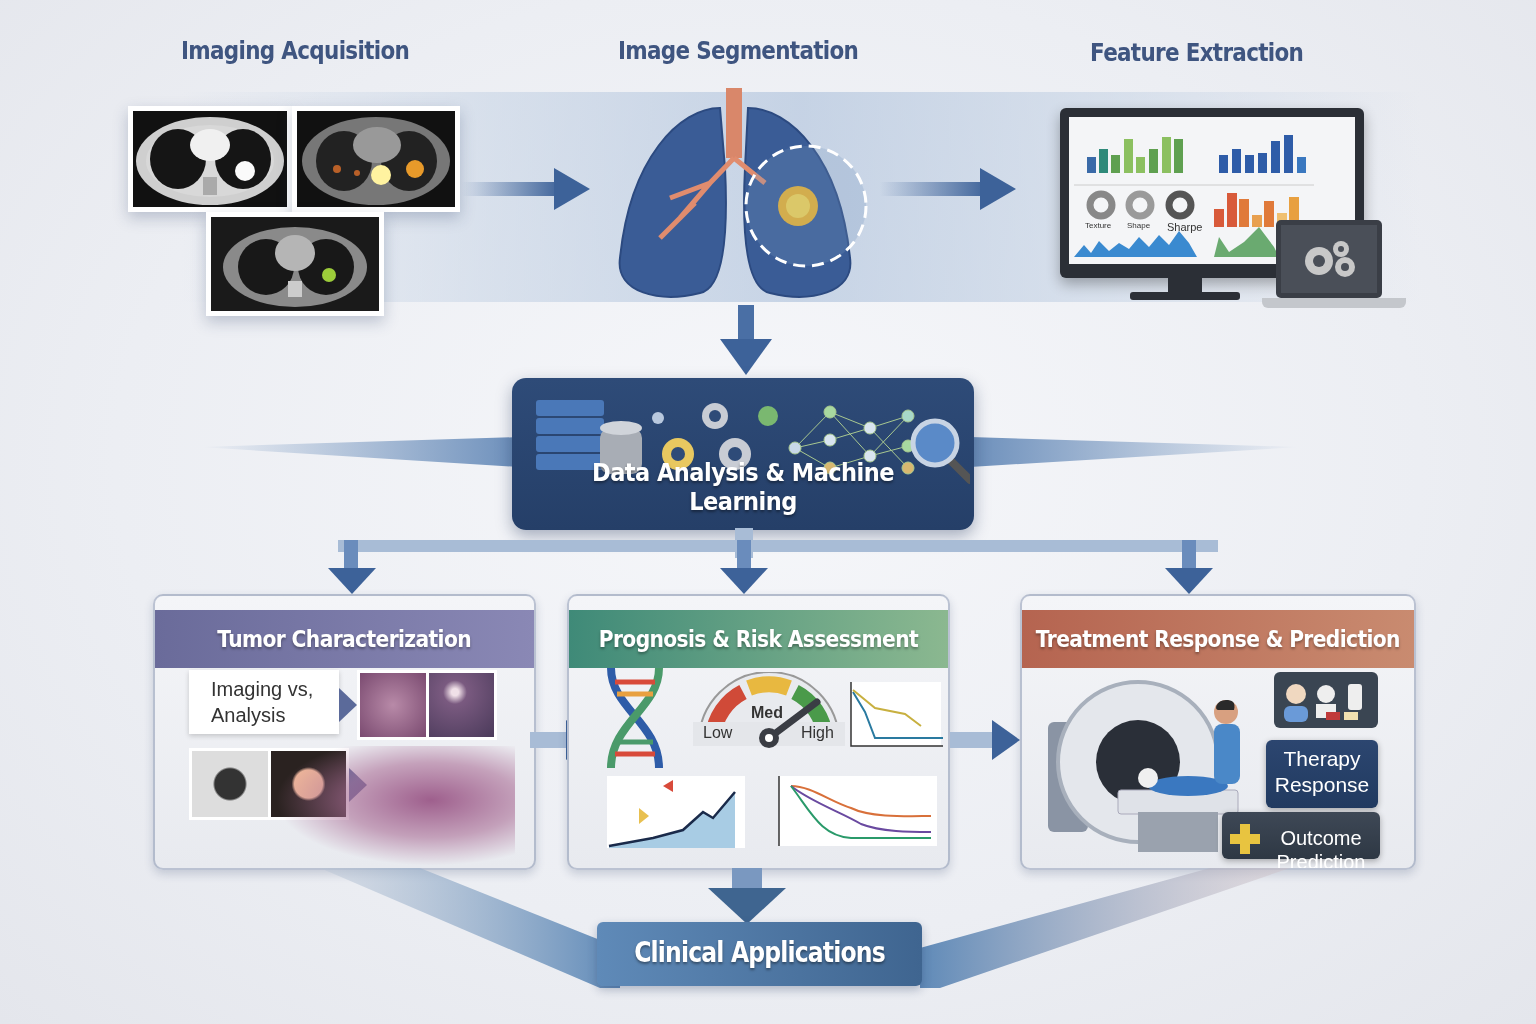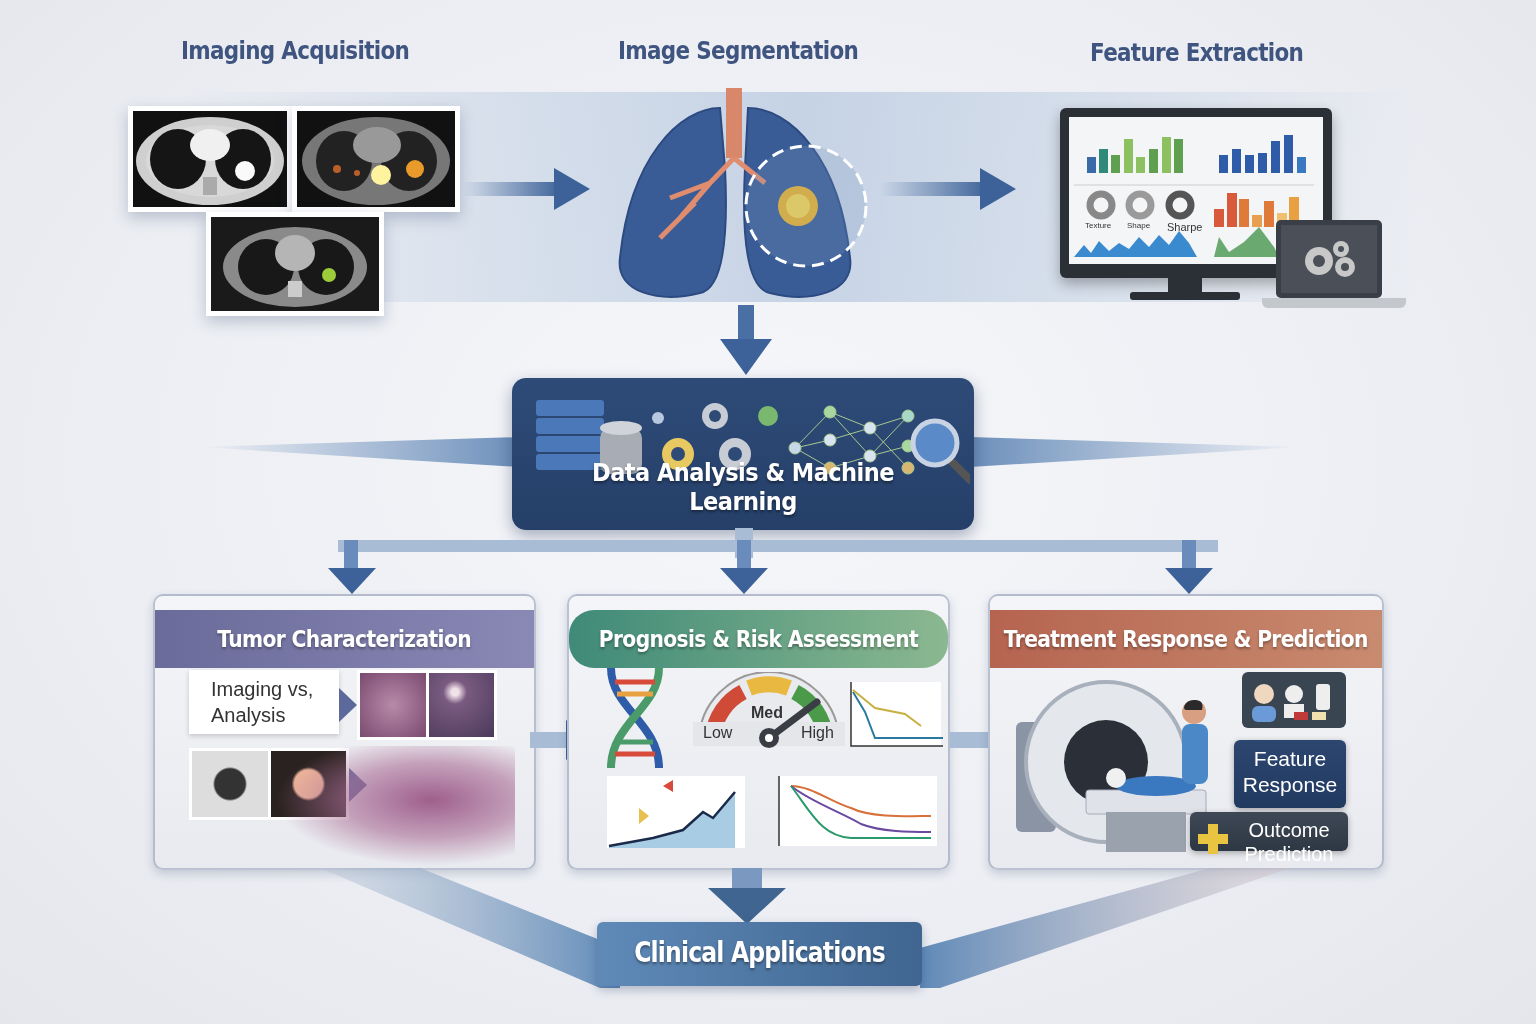--- a/index.html
+++ b/index.html
@@ -16,21 +16,21 @@
   .arrow-right{position:absolute;}
   
   .ml-box{position:absolute;left:512px;top:378px;width:462px;height:152px;border-radius:14px;
     background:linear-gradient(180deg,#2e4b78 0%,#253f68 100%);box-shadow:0 6px 16px rgba(20,40,80,0.35);}
   .ml-label{position:absolute;left:0;right:0;bottom:14px;text-align:center;color:#fff;font-family:"DejaVu Sans",sans-serif;font-weight:bold;font-size:25px;letter-spacing:-0.6px;transform:scaleX(0.9);text-shadow:0 2px 3px rgba(0,0,0,0.4);}
   
   .panel{position:absolute;top:594px;width:383px;height:276px;border-radius:10px;background:linear-gradient(180deg,#f4f5f8,#e8eaef);box-shadow:0 4px 10px rgba(40,60,100,0.2);overflow:hidden;border:2px solid rgba(80,100,140,0.35);box-sizing:border-box;}
   .panel-head{height:58px;display:flex;align-items:center;justify-content:center;color:#fff;font-family:"DejaVu Sans",sans-serif;font-weight:bold;font-size:23px;letter-spacing:-0.7px;text-shadow:0 2px 3px rgba(0,0,0,0.35);white-space:nowrap;margin-top:14px;}
   .panel-head span{display:inline-block;transform:scaleX(0.88);}
   .p1 .panel-head{background:linear-gradient(90deg,#6a6b9a,#8a88b5);}
-  .p2 .panel-head{background:linear-gradient(90deg,#3f8a78,#8bb890);border-radius:25px;}
+  .p2 .panel-head{background:linear-gradient(90deg,#3f8a78,#8bb890);}
   .p3 .panel-head{background:linear-gradient(90deg,#b56450,#c98b70);}
   .card-label{position:absolute;background:#fff;box-shadow:0 2px 5px rgba(0,0,0,0.18);color:#333;font-size:20px;line-height:26px;padding:6px 22px;box-sizing:border-box;}
   .dark-label{position:absolute;background:linear-gradient(180deg,#2c4670,#213a60);color:#fff;font-size:21px;line-height:26px;border-radius:6px;box-shadow:0 2px 6px rgba(0,0,0,0.3);text-align:center;}
   .gauge-txt{position:absolute;font-size:16px;color:#333;}
   .clinical{position:absolute;left:597px;top:922px;width:325px;height:64px;border-radius:6px;background:linear-gradient(90deg,#5f8ab8,#3f6590);box-shadow:0 4px 10px rgba(40,60,100,0.3);}
   .clinical-label{position:absolute;left:0;right:0;top:14px;text-align:center;color:#fff;font-family:"DejaVu Sans",sans-serif;font-weight:bold;font-size:28px;letter-spacing:-1px;transform:scaleX(0.84);text-shadow:0 2px 3px rgba(0,0,0,0.4);}
 </style>
 </head>
 <body>
 
@@ -104,21 +104,21 @@
 <svg class="abs" style="left:600px;top:88px;" width="280" height="225">
   <rect x="126" y="0" width="16" height="70" fill="#d9876a"></rect>
   <path d="M120,20 C80,20 30,70 20,170 C15,205 60,215 100,205 C125,200 128,140 125,80 Z" fill="#3a5c96" stroke="#2c4a80" stroke-width="2"></path>
   <path d="M148,20 C190,20 240,70 250,170 C255,205 210,215 170,205 C145,200 142,140 145,80 Z" fill="#3a5c96" stroke="#2c4a80" stroke-width="2"></path>
   <path d="M134,70 L110,95 L80,130 M110,95 L70,110 M95,115 L60,150 M134,70 L165,95" stroke="#e08c6e" stroke-width="5" fill="none"></path>
   <circle cx="198" cy="118" r="20" fill="#f0b428"></circle>
   <circle cx="198" cy="118" r="12" fill="#fcd84c"></circle>
   <circle cx="206" cy="118" r="60" fill="rgba(120,150,190,0.25)" stroke="#fff" stroke-width="3" stroke-dasharray="12 7"></circle>
 </svg>
 
-<div class="abs" style="left:1060px;top:108px;width:272px;height:170px;background:#2b2f36;border-radius:6px;box-shadow:0 6px 14px rgba(0,0,0,0.3);">
+<div class="abs" style="left:1060px;top:108px;width:272px;height:170px;background:#2b2f36;border-radius:6px;box-shadow:0 6px 14px rgba(0,0,0,0.3);padding-left:32px;">
   <div style="position:absolute;left:9px;top:9px;right:9px;bottom:14px;background:#f4f5f7;">
     <svg width="254" height="147" viewBox="0 0 254 147">
       <g>
         <rect x="18" y="40" width="9" height="16" fill="#3a6aa8"></rect>
           <rect x="30" y="32" width="9" height="24" fill="#2f8a7a"></rect>
         <rect x="42" y="38" width="9" height="18" fill="#5fa050"></rect>
           <rect x="55" y="22" width="9" height="34" fill="#8cc060"></rect>
         <rect x="67" y="40" width="9" height="16" fill="#8cc060"></rect>
           <rect x="80" y="32" width="9" height="24" fill="#5fa050"></rect>
         <rect x="93" y="20" width="9" height="36" fill="#8cc060"></rect>
@@ -338,21 +338,21 @@
     <path d="M20,14 C40,30 70,40 90,52 C110,60 140,60 160,60" stroke="#6a4aa0" stroke-width="2" fill="none"></path>
     <path d="M20,14 C40,40 50,64 80,66 L160,66" stroke="#2a9a6a" stroke-width="2" fill="none"></path>
   </svg>
 </div>
 
 <svg class="abs" style="left:950px;top:718px;" width="72" height="44">
   <rect x="0" y="14" width="46" height="16" fill="#a8bcd6"></rect>
     <polygon points="42,2 70,22 42,42" fill="#3d6299"></polygon>
 </svg>
 
-<div class="panel p3" style="left:988px;width:396px;">
+<div class="panel p3" style="left:1020px;width:396px;">
   <div class="panel-head">
       <span>Treatment Response &amp; Prediction</span>
     </div>
   <svg class="abs" style="left:16px;top:66px;" width="230" height="200">
     <rect x="10" y="60" width="40" height="110" rx="6" fill="#8a94a4"></rect>
     <circle cx="100" cy="100" r="80" fill="#e4e7ec" stroke="#a8b0bc" stroke-width="4"></circle>
     <circle cx="100" cy="100" r="42" fill="#2a2f38"></circle>
     <rect x="80" y="128" width="120" height="24" rx="3" fill="#dfe2e8" stroke="#aab"></rect>
     <rect x="100" y="150" width="80" height="40" fill="#9aa2ae"></rect>
     <ellipse cx="150" cy="124" rx="40" ry="10" fill="#3a78c0"></ellipse>
@@ -368,24 +368,24 @@
       <circle cx="22" cy="22" r="10" fill="#f0d8c0"></circle>
         <rect x="10" y="34" width="24" height="16" rx="6" fill="#6a9ad8"></rect>
       <circle cx="52" cy="22" r="9" fill="#eee"></circle>
         <rect x="42" y="32" width="20" height="14" fill="#eee"></rect>
       <rect x="74" y="12" width="14" height="26" rx="3" fill="#eee"></rect>
       <rect x="52" y="40" width="14" height="8" fill="#c03a3a"></rect>
         <rect x="70" y="40" width="14" height="8" fill="#f0e0b0"></rect>
     </svg>
   </div>
   <div class="dark-label" style="left:244px;top:144px;width:112px;height:68px;padding-top:6px;box-sizing:border-box;">
-    <div>Feature</div>
+    <div>Therapy</div>
     <div>Response</div>
   </div>
-  <div class="dark-label" style="left:200px;top:216px;width:158px;height:39px;background:linear-gradient(180deg,#3e4856,#2e3844);padding-top:6px;box-sizing:border-box;">
+  <div class="dark-label" style="left:200px;top:216px;width:158px;height:47px;background:linear-gradient(180deg,#3e4856,#2e3844);padding-top:14px;box-sizing:border-box;">
     <svg class="abs" style="left:8px;top:12px;" width="30" height="30">
       <path d="M10,0 H20 V10 H30 V20 H20 V30 H10 V20 H0 V10 H10 Z" fill="#e8c440"></path>
     </svg>
     <div style="padding-left:40px;font-size:20px;line-height:24px;">Outcome</div>
     <div style="padding-left:40px;font-size:20px;line-height:24px;">Prediction</div>
   </div>
 </div>
 
 <svg class="abs" style="left:150px;top:868px;" width="1240" height="130">
   <defs>

